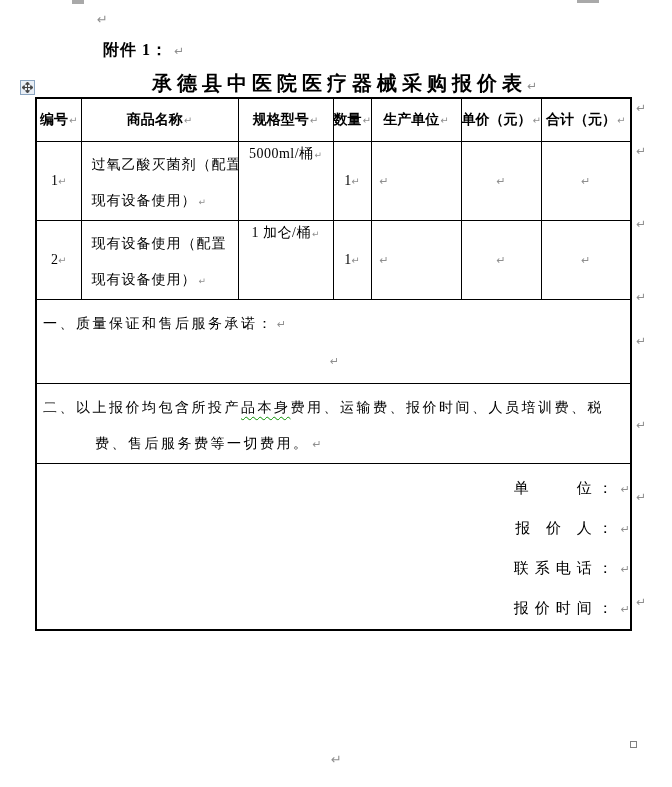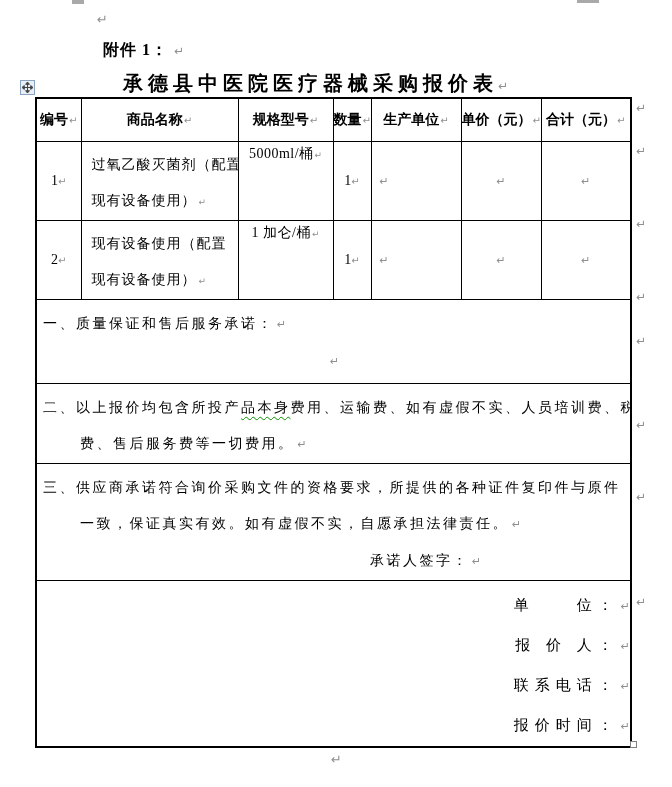--- a/index.html
+++ b/index.html
@@ -10,21 +10,21 @@
   
   .edge-art{position:absolute;background:#a9a9a9;}
   .edge-art.left{left:72px;top:0;width:12px;height:4px;}
   .edge-art.right{left:577px;top:0;width:22px;height:3px;}
 
   .pilcrow{color:#8f8f8f;font-family:"DejaVu Sans",sans-serif;font-weight:normal;font-style:normal;letter-spacing:0;}
   .top-pilcrow{position:absolute;left:97px;top:12px;font-size:13px;}
   .attach-line{position:absolute;left:90px;top:40px;font-size:16px;font-weight:bold;letter-spacing:1px;padding-left:13px;}
   .attach-line .pilcrow{font-size:12px;margin-left:6px;}
 
-  .title-line{position:absolute;left:18px;top:70px;width:595px;text-align:center;}
+  .title-line{position:absolute;left:47px;top:70px;width:595px;text-align:center;}
   .doc-title{font-size:20px;font-weight:bold;letter-spacing:5px;}
   .title-line .pilcrow{font-size:12px;}
 
   .move-handle{
     position:absolute;left:20px;top:80px;width:15px;height:15px;box-sizing:border-box;
     border:1px solid #8aa4c0;background:#e9eff6;display:flex;align-items:center;justify-content:center;
   }
 
   .quote-table{
     position:absolute;left:35px;top:97px;border-collapse:collapse;table-layout:fixed;width:595px;
@@ -52,21 +52,21 @@
   td.c-qty .pilcrow{font-size:10px;}
   td.c-mfr{text-align:left;vertical-align:middle;padding-left:8px;}
   td.c-mid{text-align:center;vertical-align:middle;}
   td .pilcrow{font-size:11px;}
   td.c-total-label{text-align:left;vertical-align:middle;padding-left:5px;letter-spacing:1px;}
   td.c-total-label .pilcrow{font-size:10px;}
 
   td.c-section{vertical-align:top;text-align:left;padding:6px 4px 0 6px;line-height:36px;letter-spacing:2.5px;}
   .sec-line{white-space:nowrap;}
   .sec-line .pilcrow{font-size:11px;margin-left:3px;letter-spacing:0;}
-  .indent2{margin-left:37px;}
+  .indent2{margin-left:52px;}
   .sign-line{margin-left:327px;}
   .center-mark-line{text-align:center;letter-spacing:0;}
   .squiggle{
     text-decoration-line:underline;text-decoration-style:wavy;
     text-decoration-color:#089000;text-decoration-thickness:1px;text-underline-offset:4px;
   }
 
   td.c-footer{vertical-align:top;text-align:left;padding:5px 0 0 8px;line-height:38px;font-size:15px;}
   .foot-line{white-space:nowrap;letter-spacing:6px;text-align:right;}
   .foot-line .pilcrow{font-size:11px;letter-spacing:0;margin-left:2px;}
@@ -158,32 +158,25 @@
 
     <tr class="r-s1">
       <td class="c-section" colspan="7">
         <div class="sec-line"><span>一、质量保证和售后服务承诺：</span><span class="pilcrow">↵</span></div>
         <div class="center-mark-line"><span class="pilcrow">↵</span></div>
       </td>
     </tr>
 
     <tr class="r-s2">
       <td class="c-section" colspan="7">
-        <div class="sec-line"><span>二、以上报价均包含所投产</span><span class="squiggle">品本身</span><span>费用、运输费、如有虚假不实、人员培训费、税</span></div>
+        <div class="sec-line"><span>二、以上报价均包含所投产</span><span class="squiggle">品本身</span><span>费用、运输费、报价时间、人员培训费、税</span></div>
         <div class="sec-line indent2"><span>费、售后服务费等一切费用。</span><span class="pilcrow">↵</span></div>
       </td>
     </tr>
 
-    <tr class="r-s3">
-      <td class="c-section" colspan="7">
-        <div class="sec-line">三、供应商承诺符合询价采购文件的资格要求，所提供的各种证件复印件与原件</div>
-        <div class="sec-line indent2"><span>一致，保证真实有效。如有虚假不实，自愿承担法律责任。</span><span class="pilcrow">↵</span></div>
-        <div class="sec-line sign-line"><span>承诺人签字：</span><span class="pilcrow">↵</span></div>
-      </td>
-    </tr>
 
     <tr class="r-foot">
       <td class="c-footer" colspan="7">
         <div class="foot-line"><span>单　　位：</span><span class="pilcrow">↵</span></div>
         <div class="foot-line"><span>报 价 人：</span><span class="pilcrow">↵</span></div>
         <div class="foot-line"><span>联系电话：</span><span class="pilcrow">↵</span></div>
         <div class="foot-line"><span>报价时间：</span><span class="pilcrow">↵</span></div>
       </td>
     </tr>
   </tbody>

